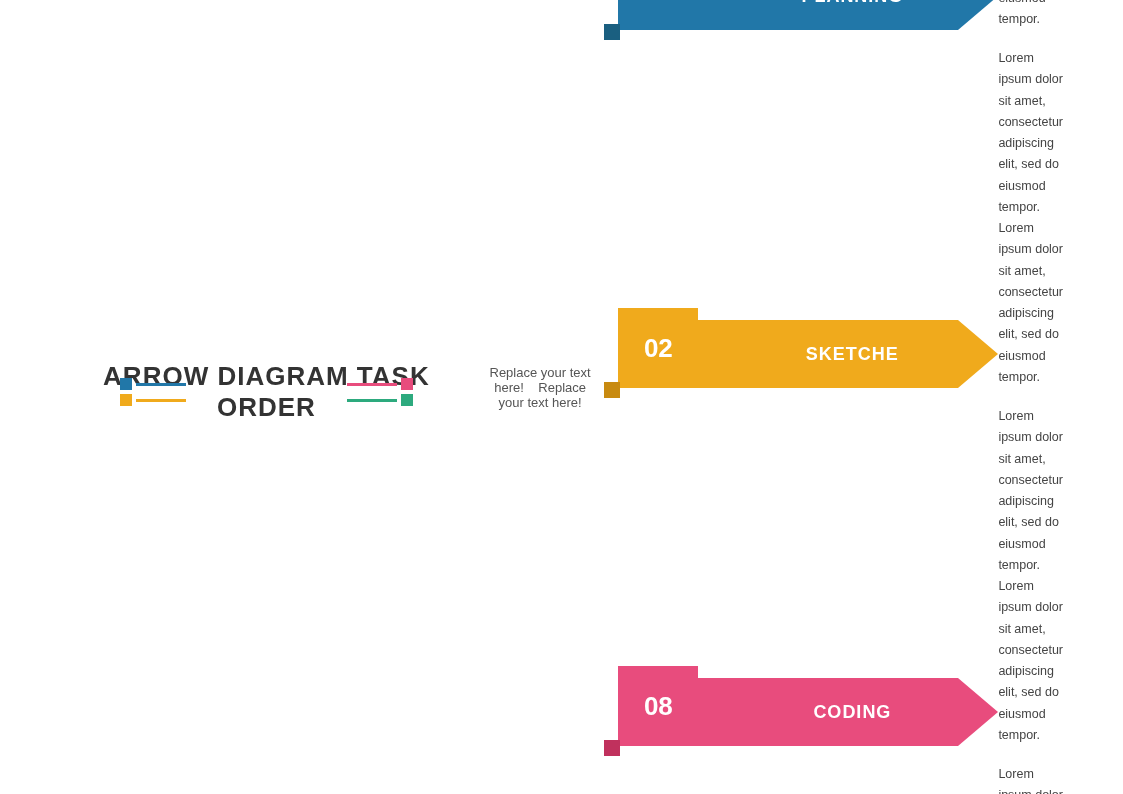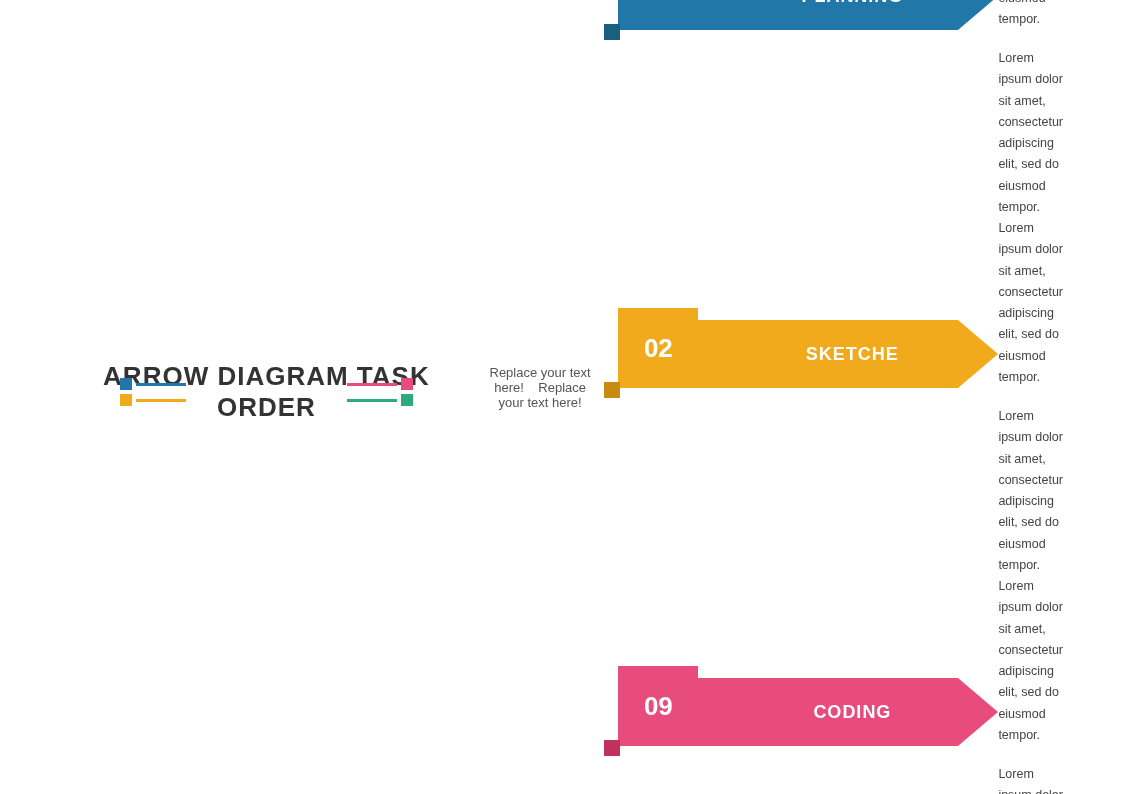--- a/index.html
+++ b/index.html
@@ -216,21 +216,21 @@
             <rect width="16" height="16" fill="#c88a10"></rect>
           </svg>
         </div>
         <div class="step-arrow-wrap"><svg width="310" height="68" viewBox="0 0 310 68" class="step-arrow">
             <polygon points="0,0 270,0 310,34 270,68 0,68" fill="#f0aa1c"></polygon>
           </svg><div class="step-arrow-label">SKETCHE</div></div>
         <div class="step-desc">Lorem ipsum dolor sit amet, consectetur adipiscing elit, sed do eiusmod tempor.<br>Lorem ipsum dolor sit amet, consectetur adipiscing elit, sed do eiusmod tempor.</div>
       </div>
       <div class="step-row">
         <div class="num-box-wrapper">
-          <div class="num-box-main" style="background: rgb(232, 76, 125);">09</div>
+          <div class="num-box-main" style="background: rgb(232, 76, 125);">08</div>
           <svg width="16" height="16" viewBox="0 0 16 16" style="position: absolute; bottom: -10px; left: -14px;">
             <rect width="16" height="16" fill="#c0315d"></rect>
           </svg>
         </div>
         <div class="step-arrow-wrap"><svg width="310" height="68" viewBox="0 0 310 68" class="step-arrow">
             <polygon points="0,0 270,0 310,34 270,68 0,68" fill="#e84c7d"></polygon>
           </svg><div class="step-arrow-label">CODING</div></div>
         <div class="step-desc">Lorem ipsum dolor sit amet, consectetur adipiscing elit, sed do eiusmod tempor.<br>Lorem ipsum dolor sit amet, consectetur adipiscing elit, sed do eiusmod tempor.</div>
       </div>
       <div class="step-row">

